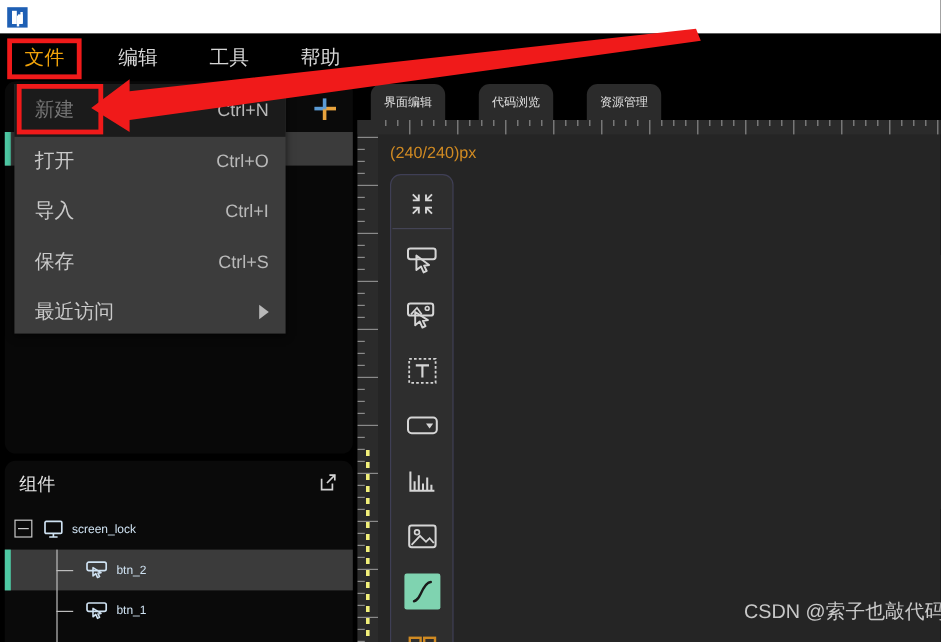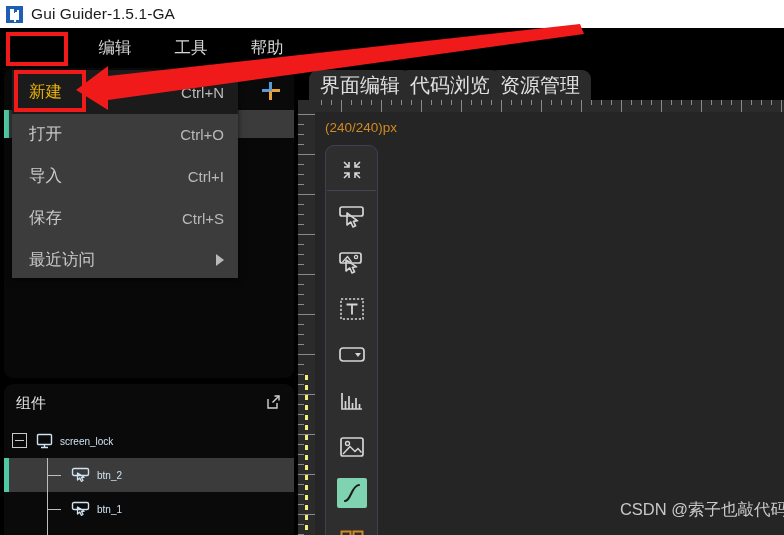--- a/index.html
+++ b/index.html
@@ -180,21 +180,21 @@
     position: absolute; left: 298px; top: 0;
     width: 486px; height: 32px;
     background: #000000;
   }
   .editor-tab {
     position: absolute; top: 2px;
     height: 30px;
     background: #2b2b2b;
     border-radius: 9px 9px 0 0;
     display: flex; align-items: center; justify-content: center;
-    font-size: 20px; color: #e0e0e0;
+    font-size: 10px; color: #e0e0e0;
     white-space: nowrap;
     padding: 0 11px;
   }
   #canvas-area {
     position: absolute; left: 298px; top: 32px;
     width: 486px; height: 435px;
     background: #252525;
     padding-left: 13px;
   }
   
@@ -288,21 +288,21 @@
   .menu-row .m-arrow {
     position: absolute; right: 14px;
     width: 0; height: 0;
     border-left: 8px solid #b9b9b9;
     border-top: 6px solid transparent;
     border-bottom: 6px solid transparent;
   }
   #menu-row-new {
     background: #1b1b1b;
   }
-  #menu-row-new .m-label { color: #eab308; text-align: center; }
+  #menu-row-new .m-label { color: #737373; text-align: center; }
 
   
   .red-box {
     position: absolute;
     border: 4px solid #f01a1a;
     box-sizing: border-box;
     pointer-events: none;
   }
   #red-box-file  { left: 6px;  top: 32px; width: 62px; height: 34px; }
   #red-box-new   { left: 14px; top: 70px; width: 72px; height: 42px; }
@@ -311,24 +311,24 @@
     position: absolute; left: 0; top: 0;
     width: 784px; height: 535px;
     pointer-events: none;
   }
 </style>
 </head>
 <body>
 
 <div id="titlebar">
   <div id="app-icon"></div>
-  <div id="title-text">Gui Guider-1.5.1-GA</div>
 </div>
 
 <div id="menubar">
+  <div class="menu-item active" style="left:13px;width:48px;">文件</div>
   <div class="menu-item" style="left:91px;width:48px;">编辑</div>
   <div class="menu-item" style="left:243px;width:48px;">帮助</div>
   <div class="menu-item" style="left:167px;width:48px;">工具</div>
 </div>
 
 <div id="appbody">
 
   <div id="left-col">
 
     <div id="screens-panel">

